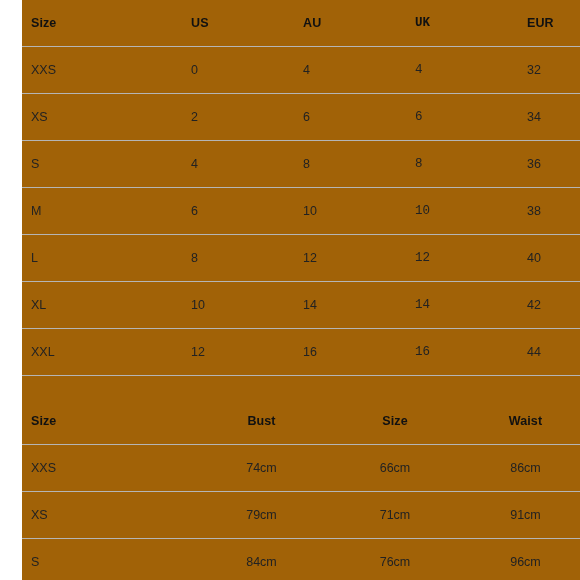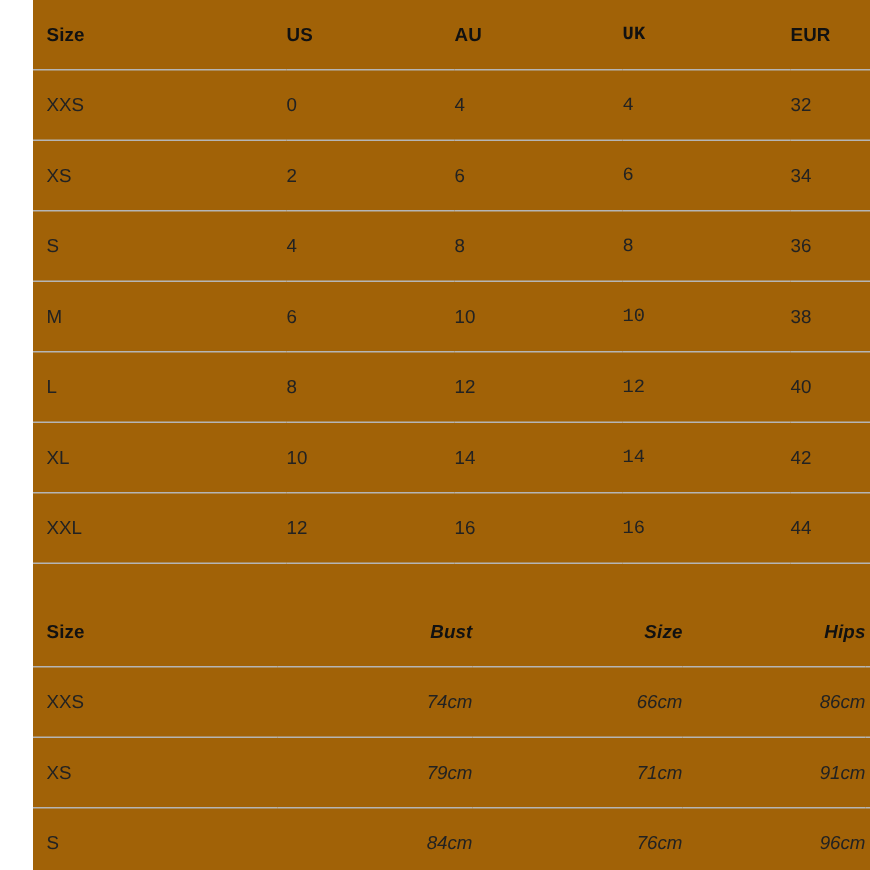--- a/index.html
+++ b/index.html
@@ -62,21 +62,21 @@
   .table-sizes .col-label { width: 160px; text-align: left;   padding-left: 9px; }
   .table-sizes .col-num   { width: 100px; text-align: left; }
 
   .table-sizes .col-us  { width: 112px; }
   .table-sizes .col-au  { width: 112px; }
   .table-sizes .col-uk  { width: 112px; font-family: Liberation Mono, monospace; }
   .table-sizes .col-eur { width: 112px; }
 
   
   .table-measure .col-label   { width: 154px; text-align: left; padding-left: 9px; }
-  .table-measure .col-measure { text-align: right; font-style: italic; }
+  .table-measure .col-measure { text-align: center; }
   .table-measure .col-bust    { width: 107px; padding-left: 23px; }
   .table-measure .col-waist   { width: 120px; padding-left: 20px; }
   .table-measure .col-hips    { width: 103px; padding-left: 19px; }
   .table-measure .col-length  { width: 76px;  padding-left: 13px; }
 
   .table-gap { height: 22px; }
 </style>
 </head>
 <body>
 
@@ -146,21 +146,21 @@
   </table>
 
   <div class="table-gap"></div>
 
   <table class="size-table table-measure">
     <thead>
       <tr>
         <th class="col-label">Size</th>
         <th class="col-measure col-bust">Bust</th>
         <th class="col-measure col-waist">Size</th>
-        <th class="col-measure col-hips">Hips</th>
+        <th class="col-measure col-hips">Waist</th>
         <th class="col-measure col-length">Length</th>
       </tr>
     </thead>
     <tbody>
       <tr>
         <td class="col-label">XXS</td>
         <td class="col-measure col-bust">74cm</td>
         <td class="col-measure col-waist">66cm</td>
         <td class="col-measure col-hips">86cm</td>
         <td class="col-measure col-length">111cm</td>

